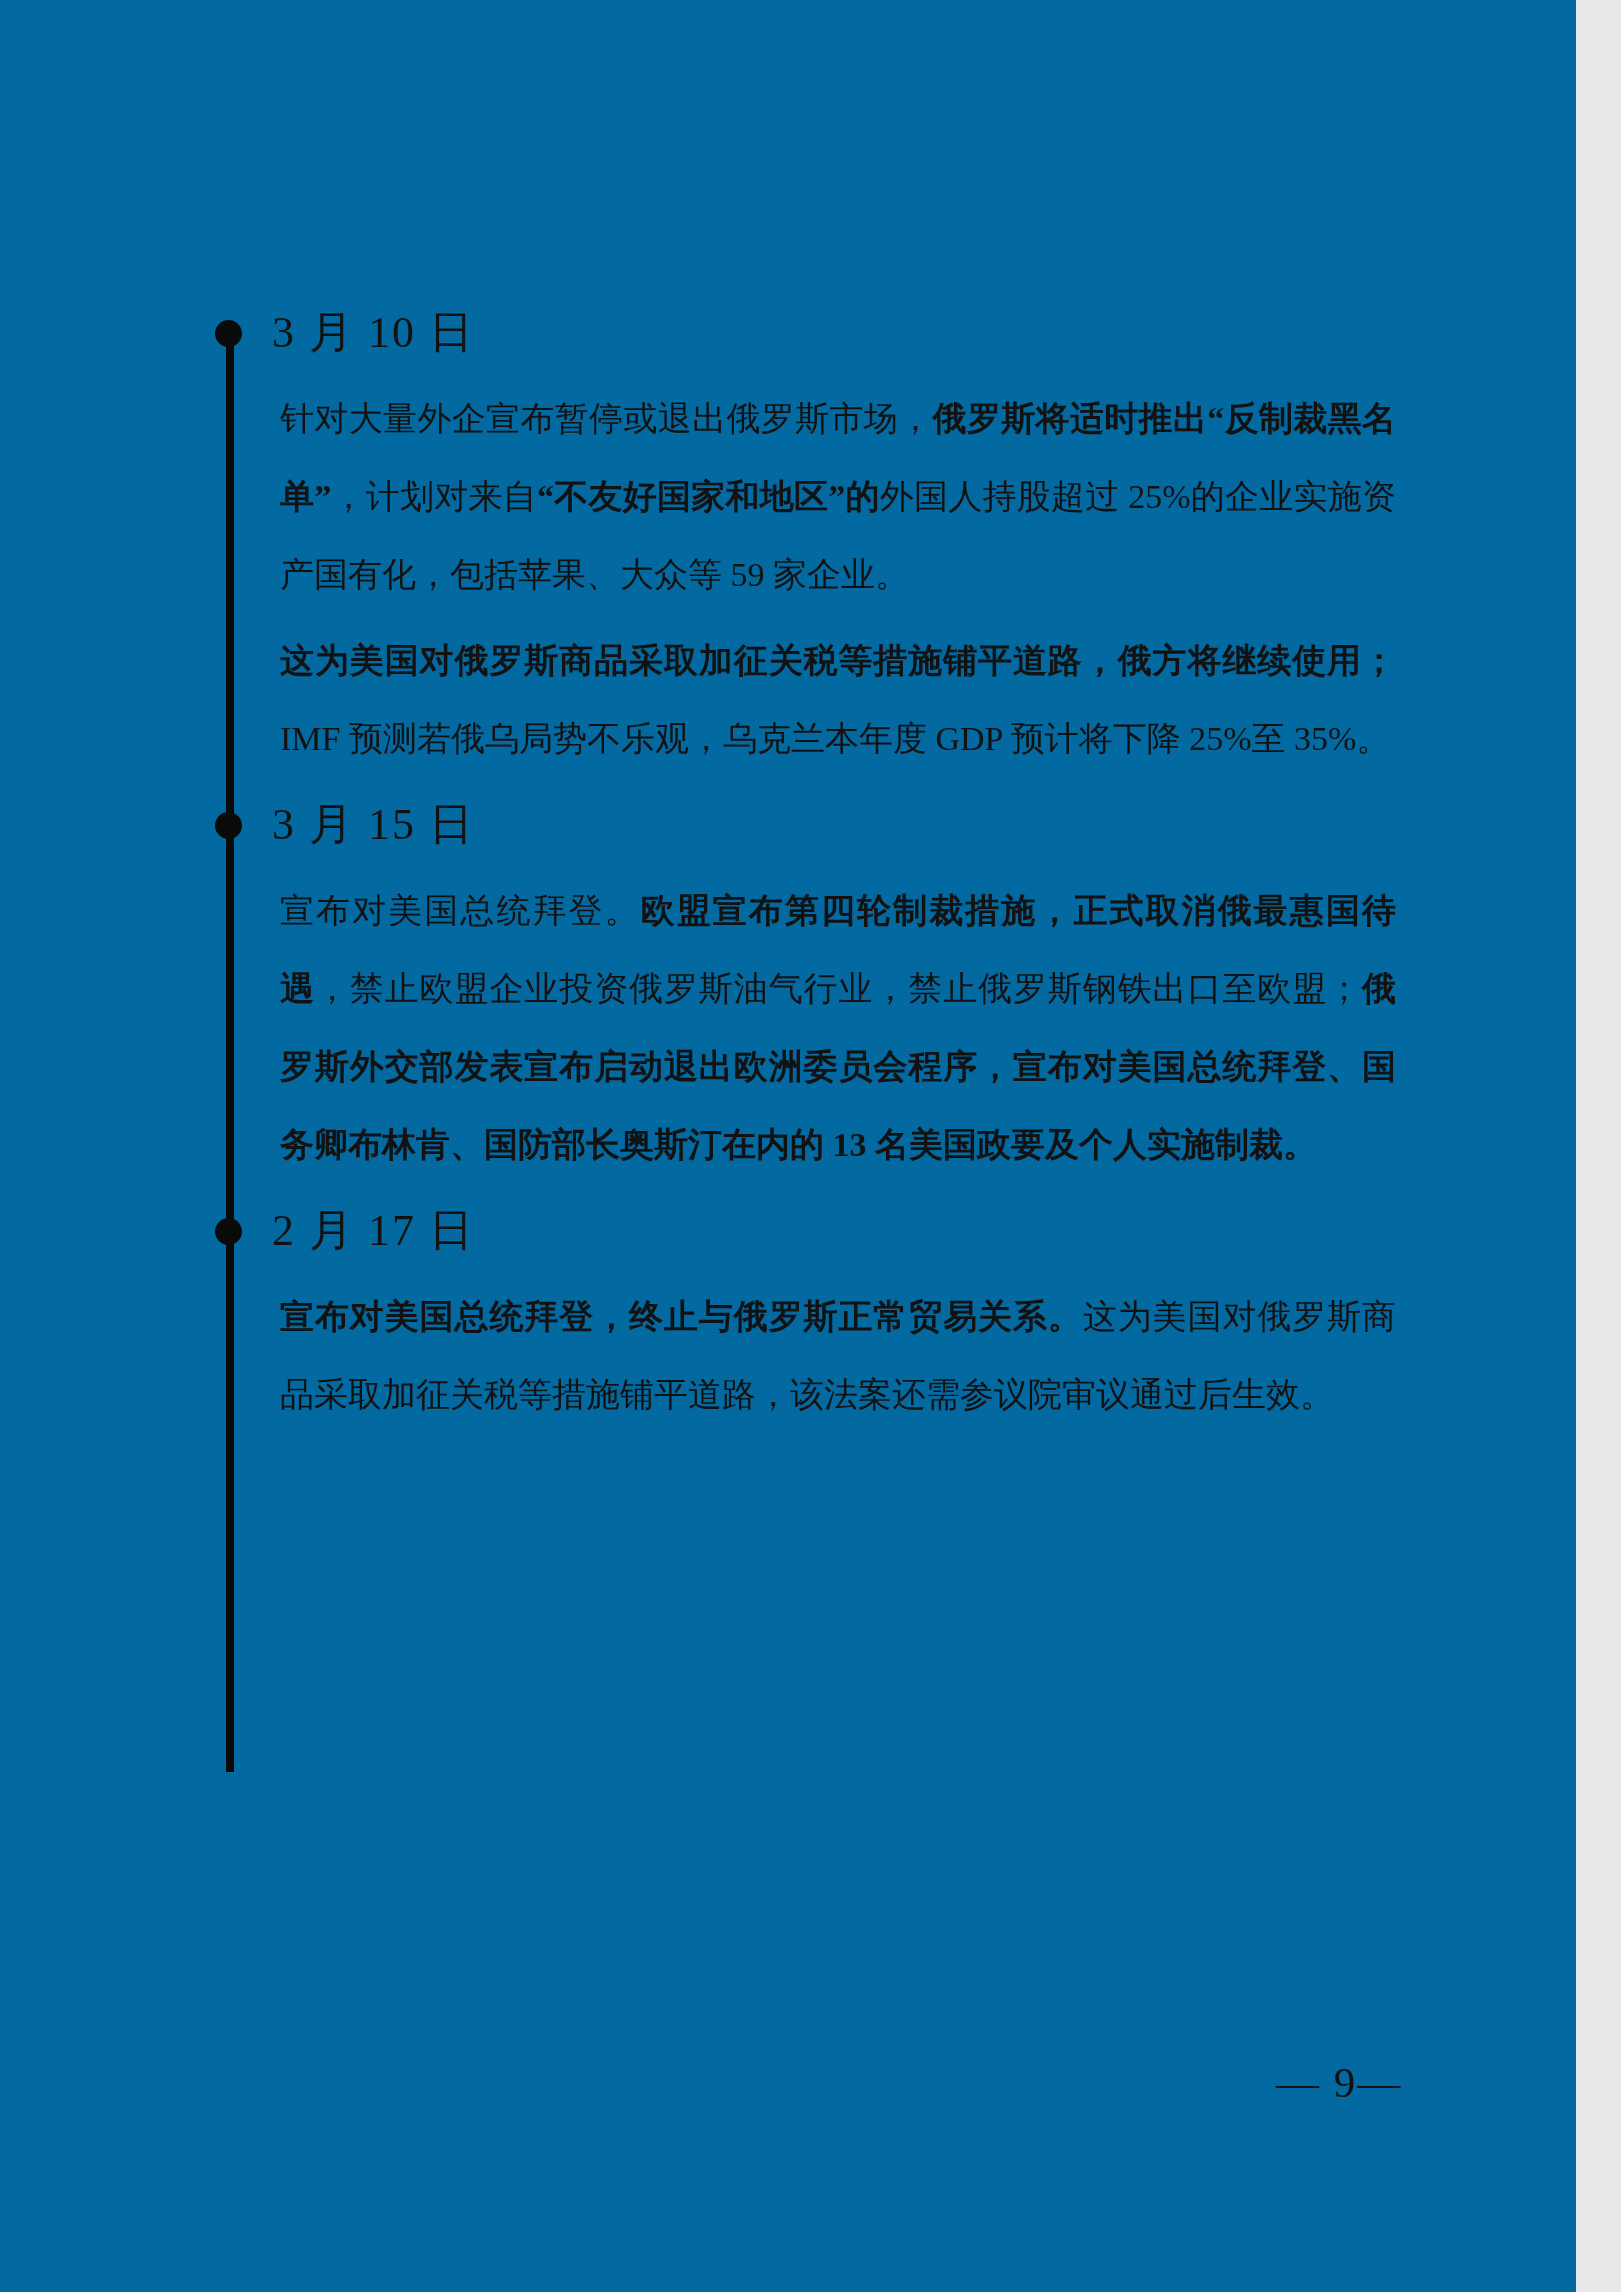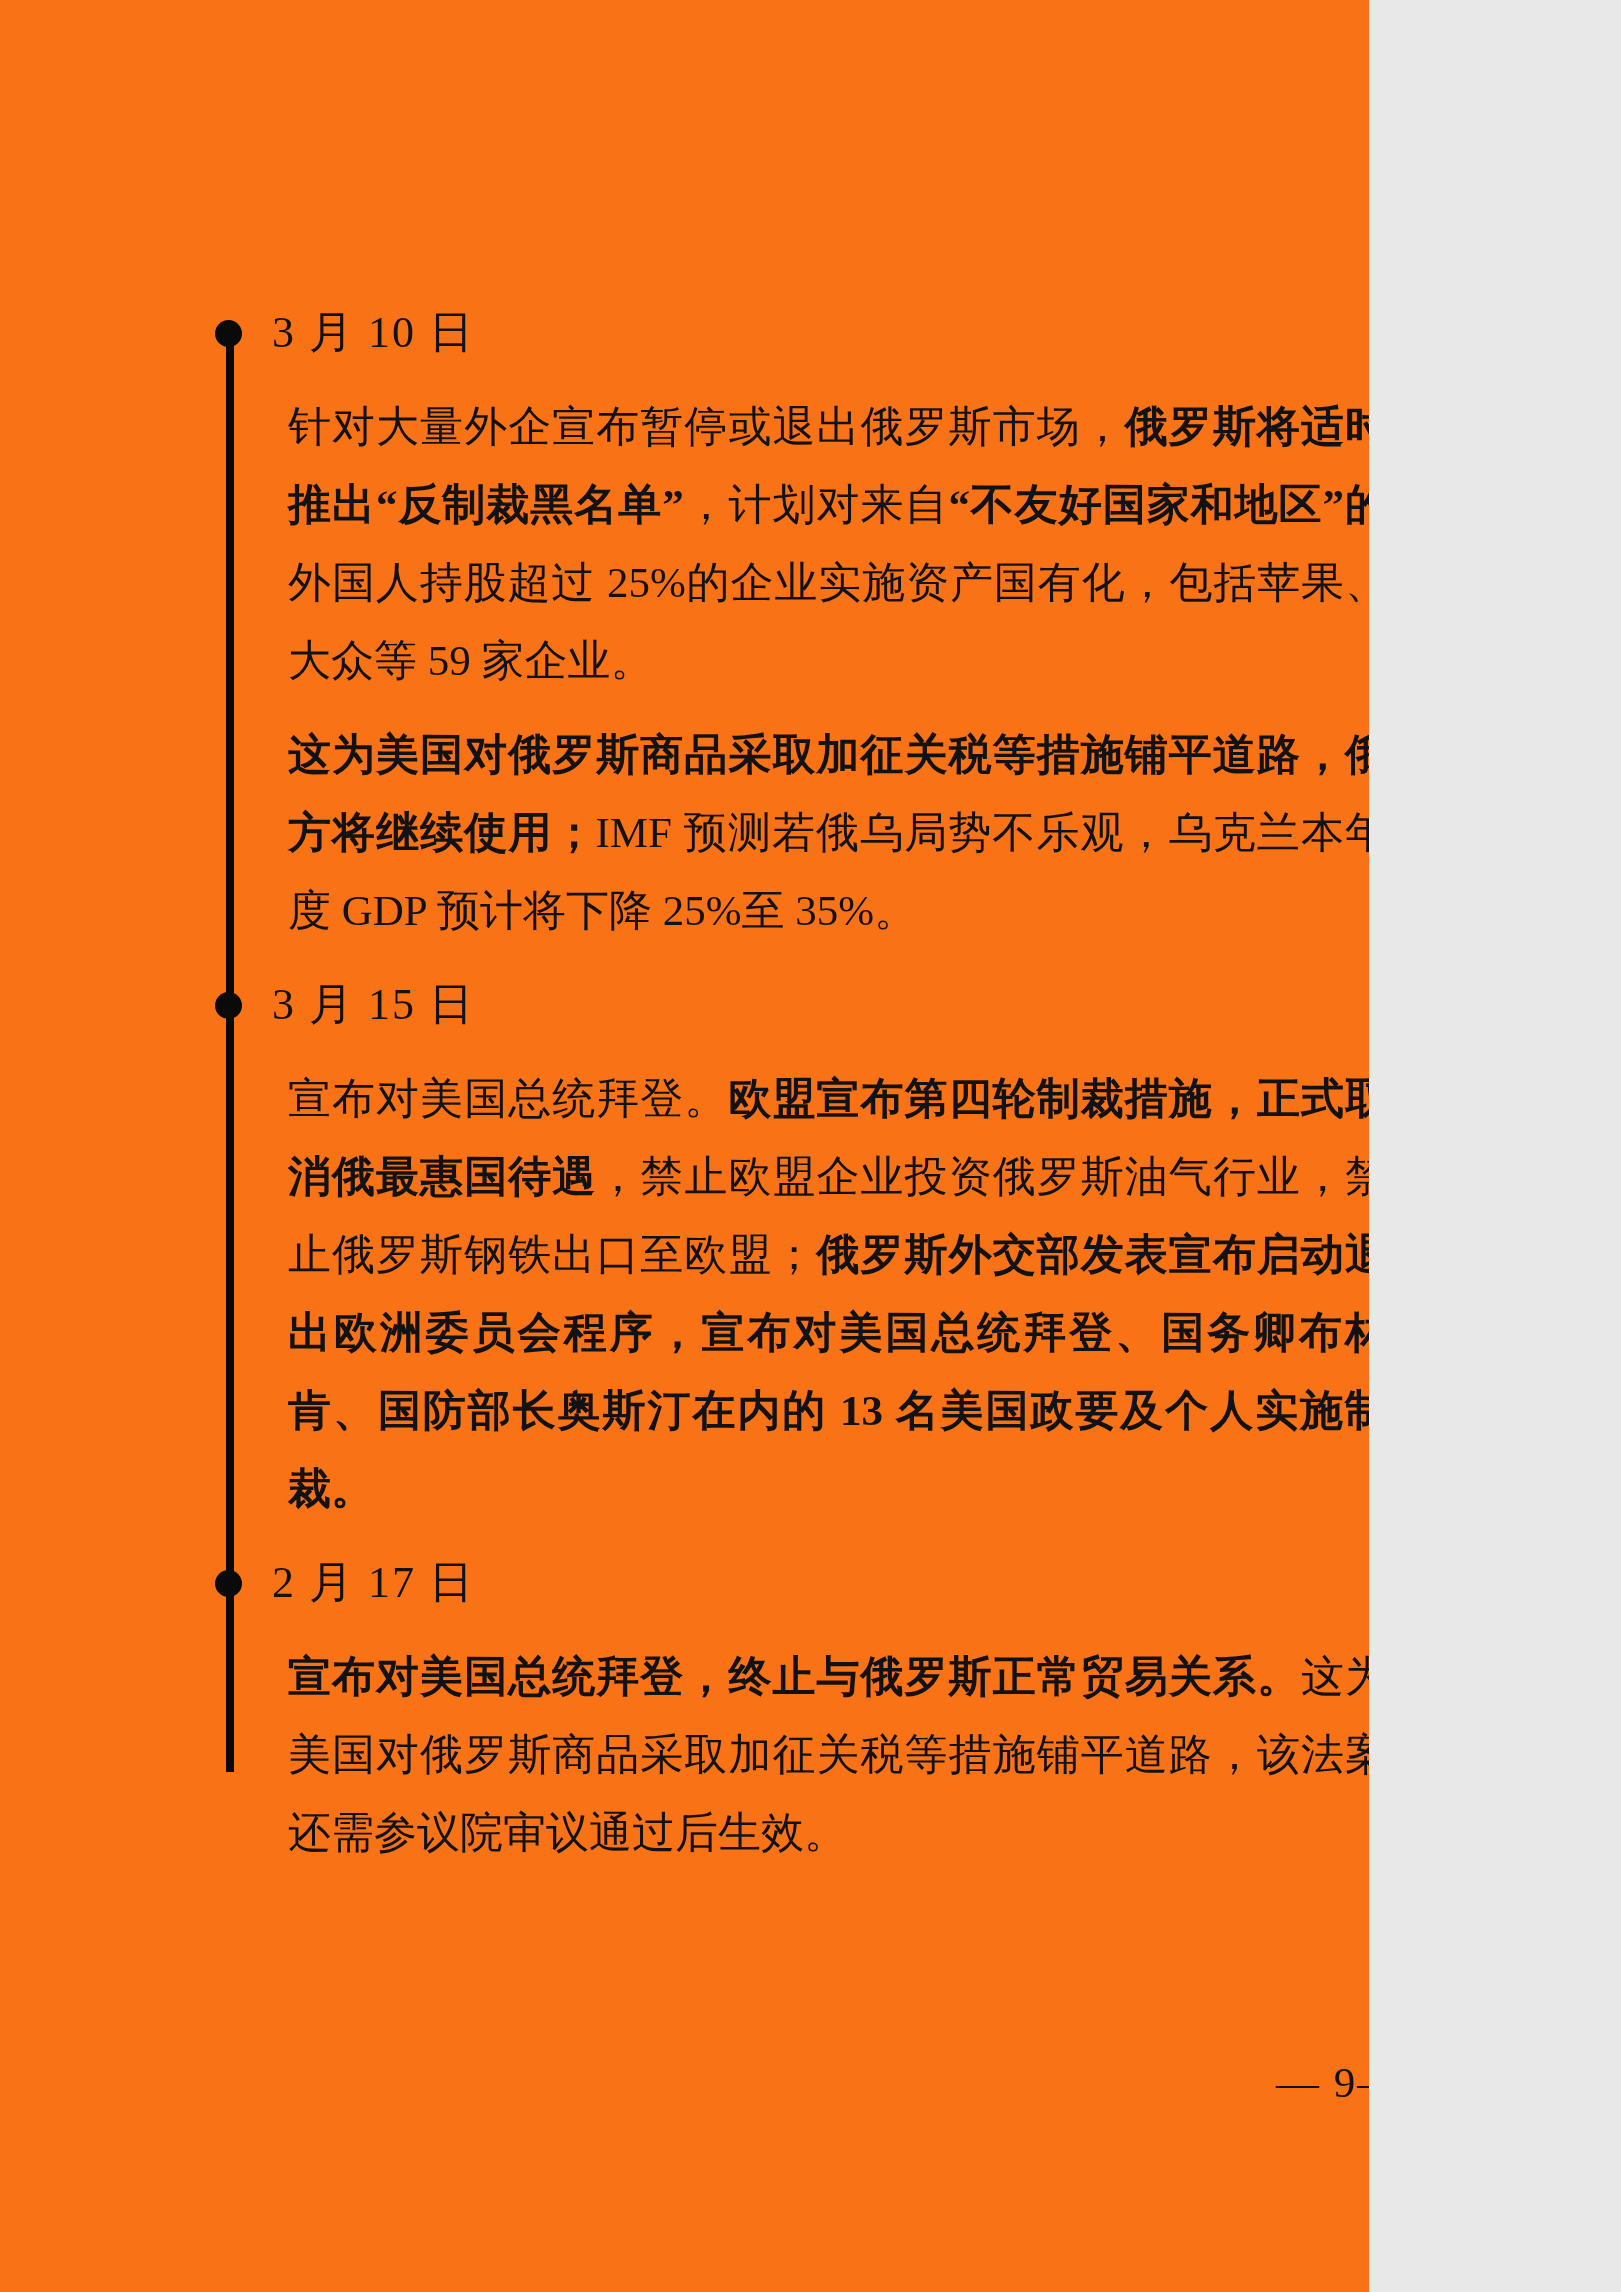--- a/index.html
+++ b/index.html
@@ -2,23 +2,23 @@
 <html><head>
 <meta charset="utf-8">
 <style>
   html, body {
     margin: 0;
     padding: 0;
     background: #e8e8e8;
   }
   .page {
     position: relative;
-    width: 1369px;
+    width: 1576px;
     height: 2293px;
-    background: #f97316;
+    background: #0369a1;
     font-family: "Liberation Serif", "DejaVu Serif", serif;
     color: #121212;
     overflow: hidden;
   }
   .timeline-line {
     position: absolute;
     left: 226px;
     top: 338px;
     width: 7.8px;
     height: 1434px;
@@ -43,22 +43,22 @@
   .bullet {
     position: absolute;
     left: -57px;
     top: 25.5px;
     width: 27.4px;
     height: 27.4px;
     border-radius: 50%;
     background: #0a0a0a;
   }
   .entry .body {
-    margin: 16px;
-    font-size: 43px;
+    margin: 8px;
+    font-size: 34px;
     line-height: 78px;
     text-align: justify;
     text-align-last: left;
     text-justify: inter-ideograph;
   }
   .run { font-weight: normal; }
   .run.bold { font-weight: bold; }
   .page-number {
     position: absolute;
     left: 1276px;

